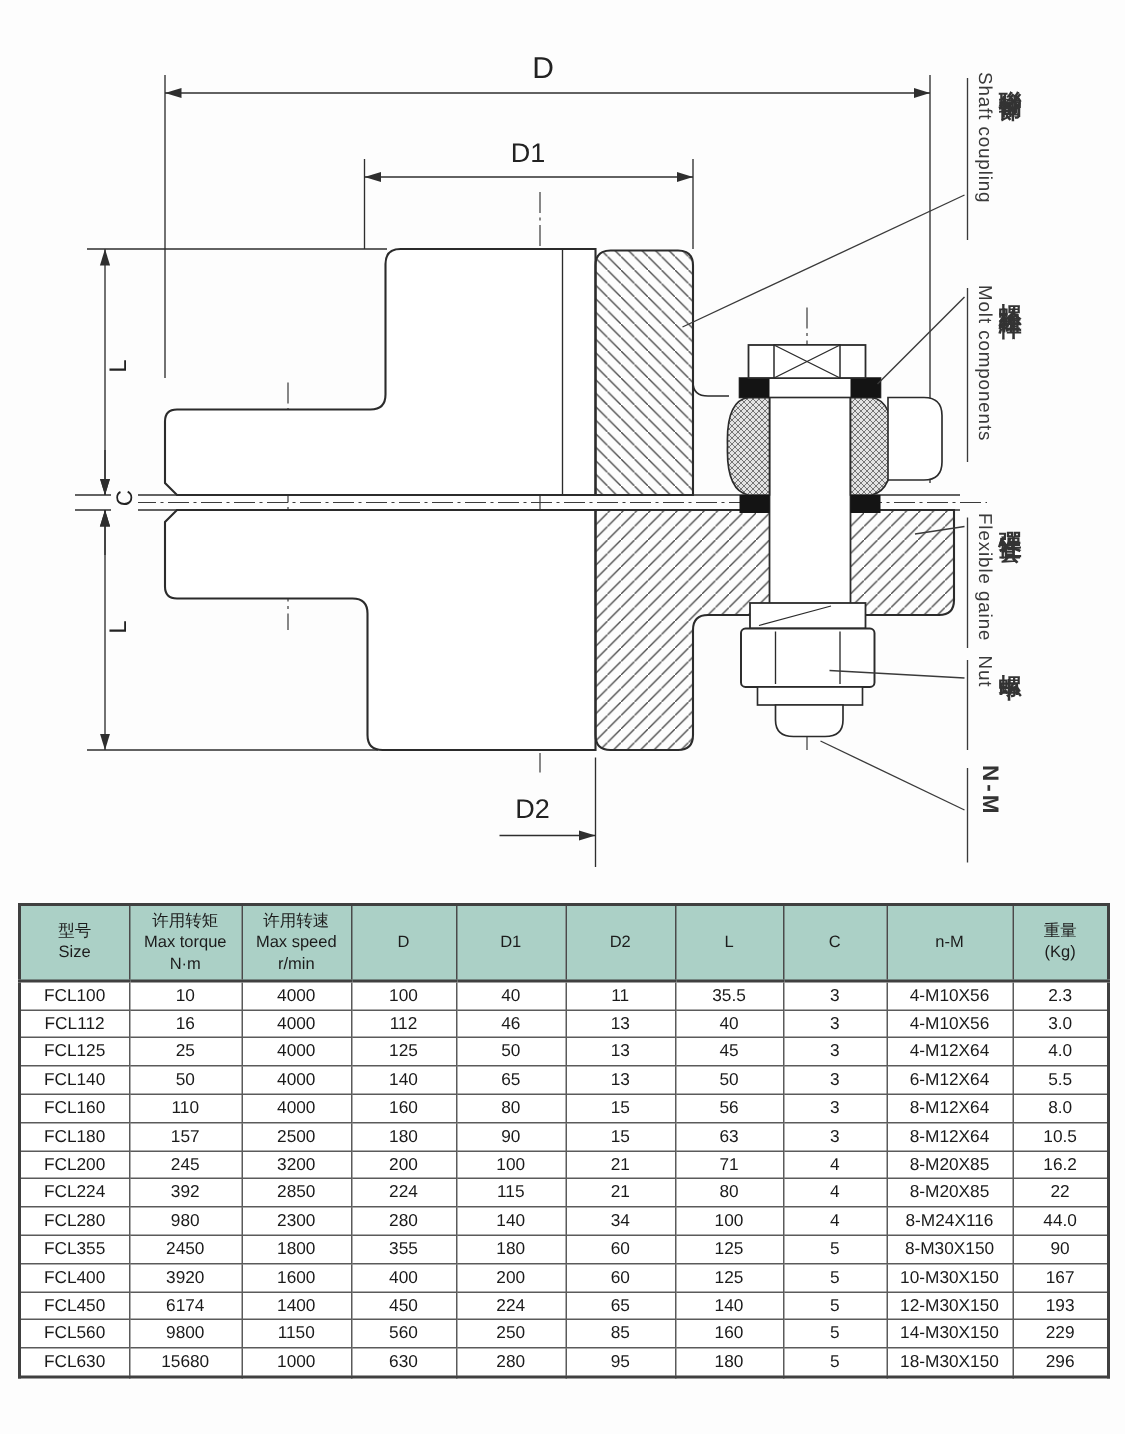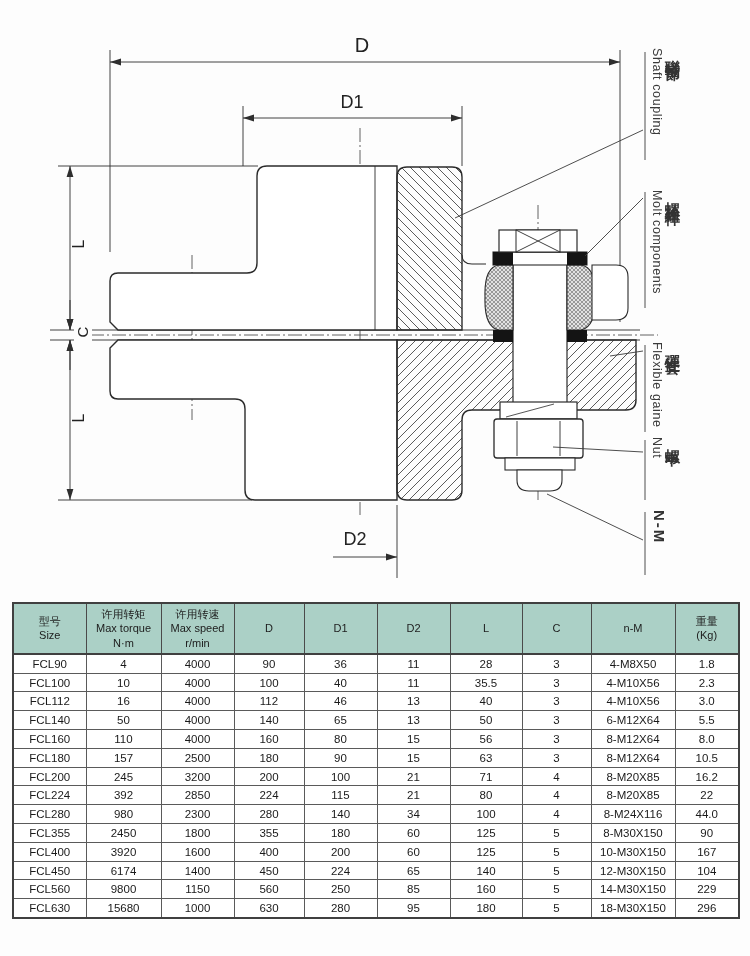--- a/index.html
+++ b/index.html
@@ -195,32 +195,20 @@
           <th>D2</th>
           <th>L</th>
           <th>C</th>
           <th>n-M</th>
           <th>重量
 (Kg)</th>
         </tr>
       </thead>
     <tbody>
         <tr>
-          <td>FCL90</td>
-          <td>4</td>
-          <td>4000</td>
-          <td>90</td>
-          <td>36</td>
-          <td>11</td>
-          <td>28</td>
-          <td>3</td>
-          <td>4-M8X50</td>
-          <td>1.8</td>
-        </tr>
-        <tr>
           <td>FCL100</td>
           <td>10</td>
           <td>4000</td>
           <td>100</td>
           <td>40</td>
           <td>11</td>
           <td>35.5</td>
           <td>3</td>
           <td>4-M10X56</td>
           <td>2.3</td>
@@ -229,20 +217,32 @@
           <td>FCL112</td>
           <td>16</td>
           <td>4000</td>
           <td>112</td>
           <td>46</td>
           <td>13</td>
           <td>40</td>
           <td>3</td>
           <td>4-M10X56</td>
           <td>3.0</td>
+        </tr>
+        <tr>
+          <td>FCL125</td>
+          <td>25</td>
+          <td>4000</td>
+          <td>125</td>
+          <td>50</td>
+          <td>13</td>
+          <td>45</td>
+          <td>3</td>
+          <td>4-M12X64</td>
+          <td>4.0</td>
         </tr>
         <tr>
           <td>FCL140</td>
           <td>50</td>
           <td>4000</td>
           <td>140</td>
           <td>65</td>
           <td>13</td>
           <td>50</td>
           <td>3</td>
@@ -336,21 +336,21 @@
         <tr>
           <td>FCL450</td>
           <td>6174</td>
           <td>1400</td>
           <td>450</td>
           <td>224</td>
           <td>65</td>
           <td>140</td>
           <td>5</td>
           <td>12-M30X150</td>
-          <td>104</td>
+          <td>193</td>
         </tr>
         <tr>
           <td>FCL560</td>
           <td>9800</td>
           <td>1150</td>
           <td>560</td>
           <td>250</td>
           <td>85</td>
           <td>160</td>
           <td>5</td>

